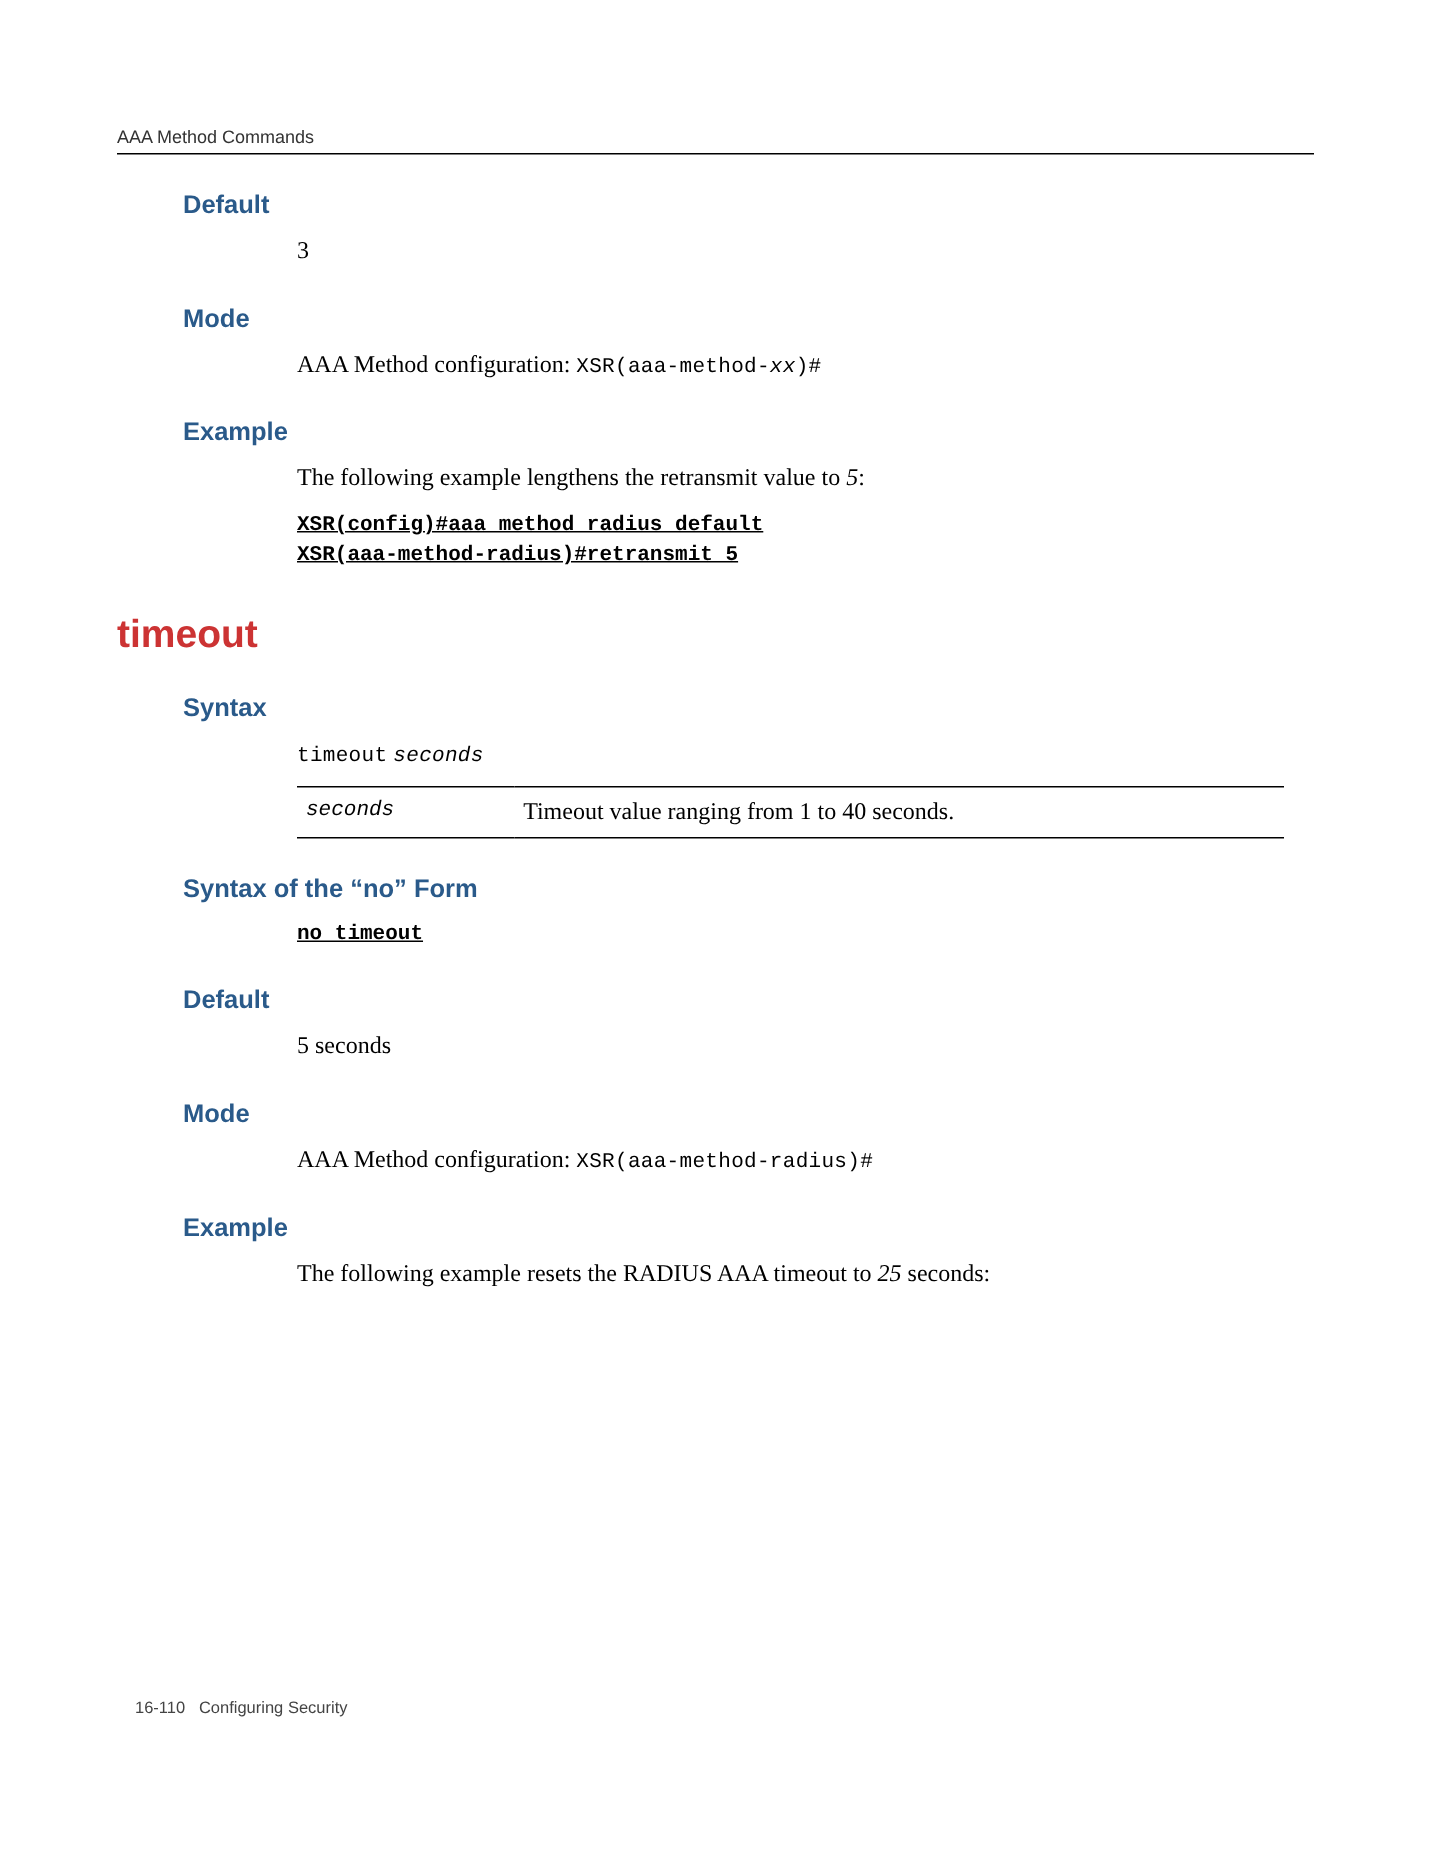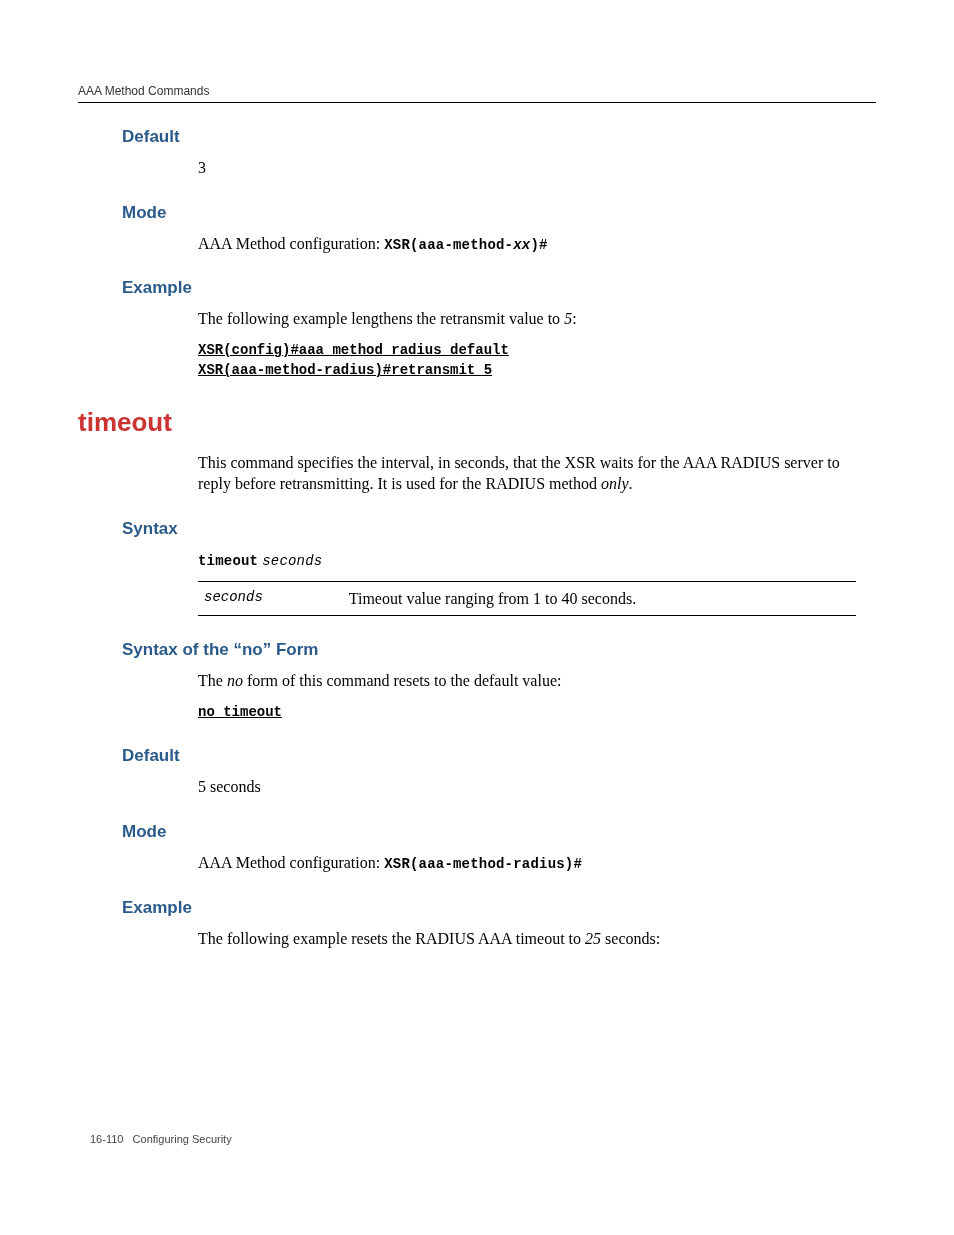--- a/index.html
+++ b/index.html
@@ -51,21 +51,21 @@
     margin-right: 20px;
     font-size: 16px;
     line-height: 1.35;
   }
   .body-block p { margin: 0 0 10px 0; }
   .mono {
     font-family: "Courier New", monospace;
     font-size: 14px;
     letter-spacing: 0.2px;
   }
-  .mono-bold { font-weight: bold; }
+  .mono-bold { font-weight: normal; }
   .mono-ital { font-style: italic; }
   .ital { font-style: italic; }
   .codeblock {
     font-family: "Courier New", monospace;
     font-size: 14px;
     font-weight: bold;
     line-height: 1.45;
     white-space: pre;
     margin: 6px 0 6px 0;
     text-decoration: underline;
@@ -111,47 +111,39 @@
   <div class="h2">Example</div>
   <div class="body-block">
     <p>
       <span>The following example lengthens the retransmit value to </span><span class="ital">5</span><span>:</span>
     </p>
     <div class="codeblock">XSR(config)#aaa method radius default
 XSR(aaa-method-radius)#retransmit 5</div>
   </div>
 
   <div class="h1">timeout</div>
-  <div class="body-block">
-    <p>
-      <span>This command specifies the interval, in seconds, that the XSR waits for the AAA RADIUS server to reply before retransmitting. It is used for the RADIUS method </span><span class="ital">only</span><span>.</span>
-    </p>
-  </div>
 
   <div class="h2">Syntax</div>
   <div class="body-block">
     <p>
       <span class="mono mono-bold">timeout</span>
       <span class="mono mono-ital">seconds</span>
     </p>
     <table class="syntax-table">
       <tbody>
           <tr>
         <td class="col-param">seconds</td>
         <td>Timeout value ranging from 1 to 40 seconds.</td>
       </tr>
     </tbody>
       </table>
   </div>
 
   <div class="h2">Syntax of the “no” Form</div>
   <div class="body-block">
-    <p>
-      <span>The </span><span class="ital">no</span><span> form of this command resets to the default value:</span>
-    </p>
     <div class="codeblock">no timeout</div>
   </div>
 
   <div class="h2">Default</div>
   <div class="body-block">
     <p>5 seconds</p>
   </div>
 
   <div class="h2">Mode</div>
   <div class="body-block">

